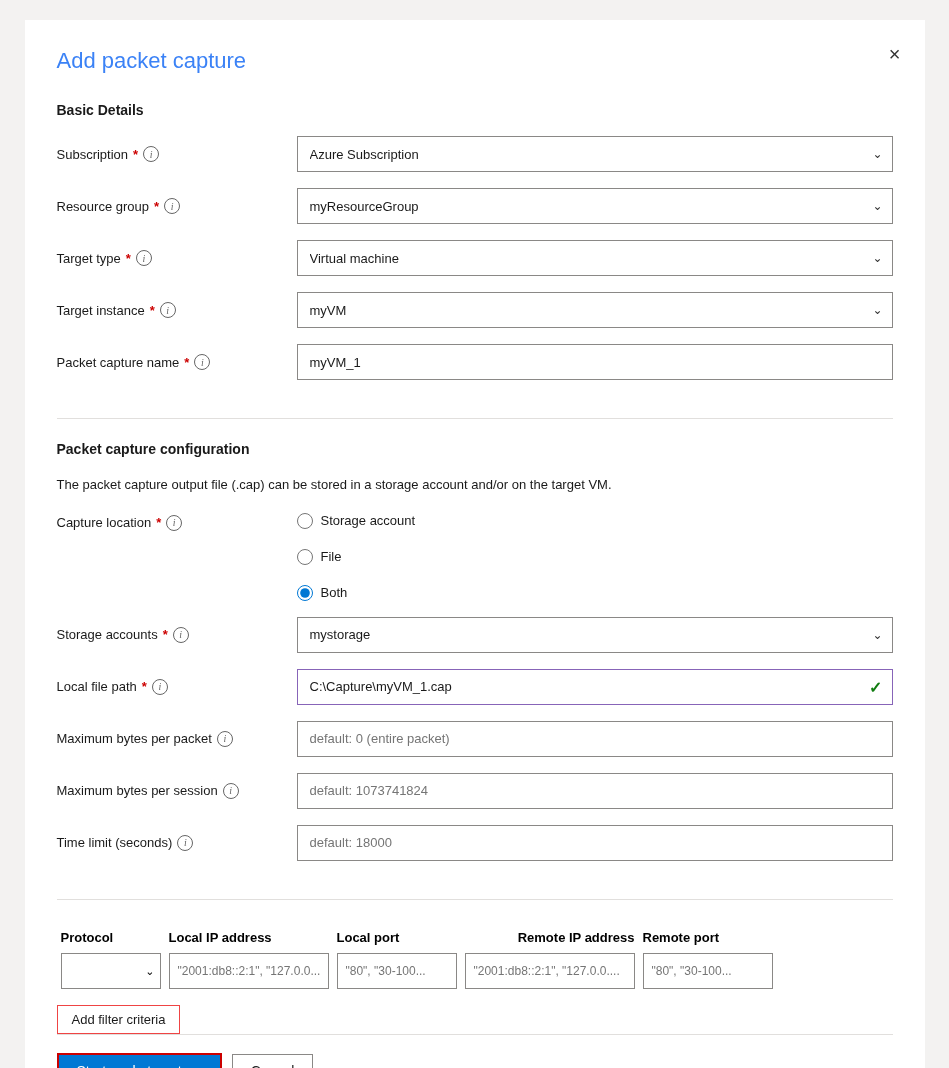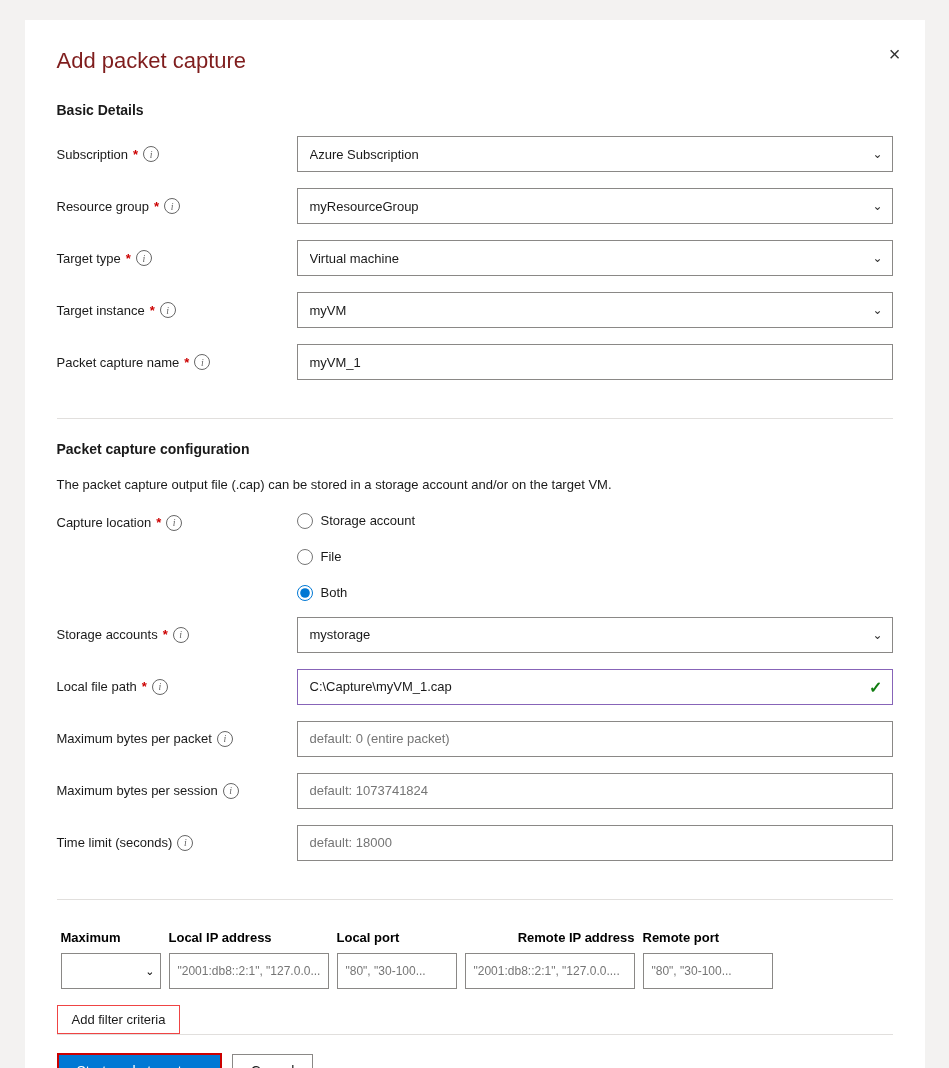--- a/index.html
+++ b/index.html
@@ -18,21 +18,21 @@
       width: 900px;
       min-height: 1020px;
       position: relative;
       padding: 28px 32px 0 32px;
       display: flex;
       flex-direction: column;
     }
     .dialog-title {
       font-size: 22px;
       font-weight: 400;
-      color: #7f1d1d;
+      color: #3b82f6;
       margin-bottom: 28px;
     }
     .close-btn {
       position: absolute;
       top: 20px;
       right: 20px;
       background: none;
       border: none;
       font-size: 20px;
       cursor: pointer;
@@ -433,21 +433,21 @@
     <div class="form-control">
       <input type="text" class="text-field" placeholder="default: 18000" style="">
     </div>
   </div>
 
   <hr class="divider">
 
   <div class="filtering-section">
 
     <div class="filter-table-header">
-      <div class="filter-col-protocol">Maximum</div>
+      <div class="filter-col-protocol">Protocol</div>
       <div class="filter-col-lip">Local IP address</div>
       <div class="filter-col-lport">Local port</div>
       <div class="filter-col-rip">Remote IP address</div>
       <div class="filter-col-rport">Remote port</div>
     </div>
 
     <div class="filter-row">
       <div class="filter-select-wrapper">
         <select class="filter-select">
           <option value=""></option>

